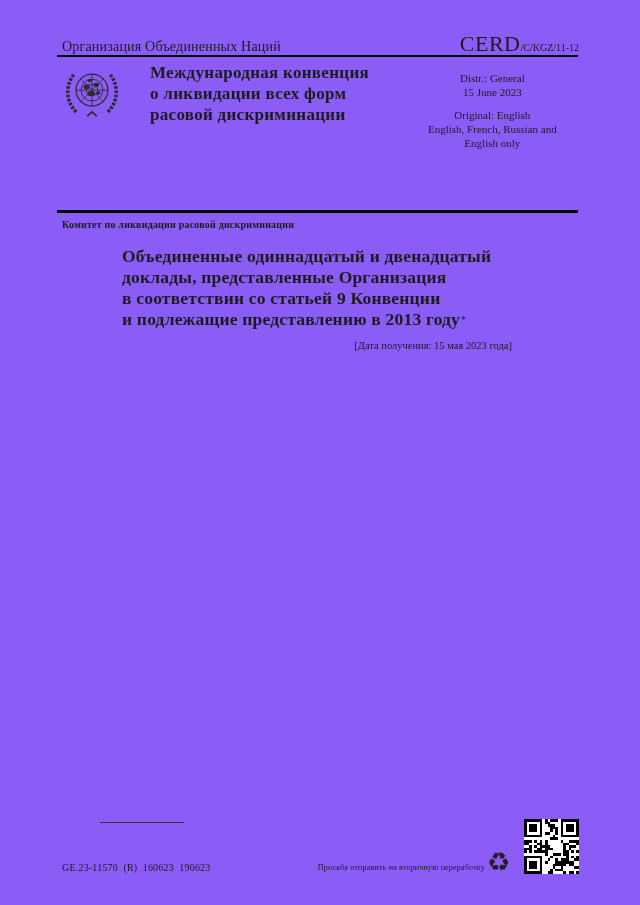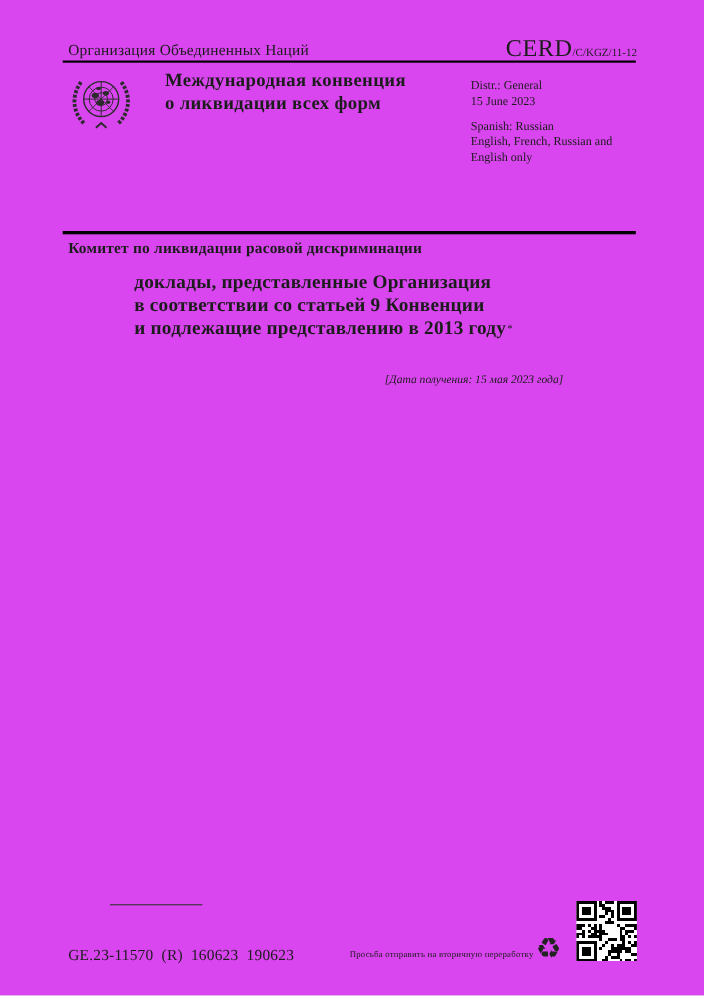--- a/index.html
+++ b/index.html
@@ -1,48 +1,48 @@
 <!DOCTYPE html>
 <html><head>
 <meta charset="utf-8">
 <style>
   html,body{margin:0;padding:0;background:#f2f2f2;}
   .page{
     position:relative;
     width:640px;height:905px;
     margin:0 auto;
-    background:#d946ef;
+    background:#8b5cf6;
     outline:1px solid #e2e2e2;
     font-family:"Liberation Serif","DejaVu Serif",serif;
     color:#1c1c1c;
     overflow:hidden;
   }
   .abs{position:absolute;}
   
   .org-row{left:62px;top:30px;width:517px;height:25px;display:flex;justify-content:space-between;align-items:flex-end;}
   .org-name{font-size:14px;letter-spacing:.2px;}
   .doc-symbol{font-size:22px;letter-spacing:.5px;line-height:1;}
   .doc-symbol .suffix{font-size:10px;letter-spacing:0;}
   .rule{background:#000;}
   .rule-1{left:57px;top:55px;width:521px;height:2px;}
   .rule-2{left:57px;top:210px;width:521px;height:3px;}
   .emblem{left:61px;top:66px;width:62px;height:54px;}
   .conv-title{left:130px;top:62px;font-size:17px;font-weight:bold;line-height:21px;letter-spacing:.3px;margin-left:20px;}
-  .distr-block{left:428px;top:71px;font-size:11px;line-height:14px;}
+  .distr-block{left:428px;top:71px;font-size:11px;line-height:14px;text-align:center;}
   .distr-block .group{margin:0 0 9px 0;}
   
-  .committee{left:62px;top:219px;font-size:14px;font-weight:bold;letter-spacing:.2px;}
+  .committee{left:62px;top:219px;font-size:10px;font-weight:bold;letter-spacing:.2px;}
   .report-title{left:122px;top:246px;width:430px;font-size:17.5px;font-weight:bold;line-height:21px;letter-spacing:.2px;}
   .footnote-ref{font-size:10px;font-weight:normal;vertical-align:2px;margin-left:1px;}
-  .received{top:340px;right:128px;font-size:10.5px;font-style:italic;}
+  .received{top:340px;right:128px;font-size:10.5px;}
   
   .footnote-rule{left:100px;top:822px;width:84px;height:1px;background:#333;}
   .footnote{left:113px;top:828px;font-size:9.5px;line-height:12px;}
   .footnote .marker{margin-right:7px;}
-  .ge-line{left:62px;top:862px;font-size:14px;white-space:pre;letter-spacing:.2px;}
+  .ge-line{left:62px;top:862px;font-size:10px;white-space:pre;letter-spacing:.2px;}
   .recycle-note{top:863px;right:155px;font-size:8px;font-weight:normal;letter-spacing:.2px;}
   .recycle-icon{left:487px;top:850px;font-size:26px;line-height:26px;color:#222;}
   .qr{left:524px;top:819px;width:55px;height:55px;}
   svg{display:block;}
 </style>
 </head>
 <body>
 
 <div class="page">
 
@@ -74,39 +74,41 @@
         <path d="M13,9 C4,21 4.5,37 16,48" stroke-width="3.6" stroke-dasharray="2.8 1.6"></path>
         <path d="M51,9 C60,21 59.5,37 48,48" stroke-width="3.6" stroke-dasharray="2.8 1.6"></path>
         <path d="M27,52 L32,47.5 L37,52" stroke-width="1.8"></path>
       </g>
     </svg>
   </div>
 
   <div class="abs conv-title">
     <div>Международная конвенция</div>
     <div>о ликвидации всех форм</div>
+    <div>расовой дискриминации</div>
   </div>
 
   <div class="abs distr-block">
     <div class="group">
       <div>Distr.: General</div>
       <div>15 June 2023</div>
     </div>
     <div class="group">
-      <div>Spanish: Russian</div>
+      <div>Original: English</div>
       <div>English, French, Russian and</div>
       <div>English only</div>
     </div>
   </div>
 
   <div class="abs rule rule-2"></div>
 
   <div class="abs committee">Комитет по ликвидации расовой дискриминации</div>
 
   <div class="abs report-title">
+    <div>Объединенные одиннадцатый и двенадцатый</div>
     <div>доклады, представленные Организация</div>
     <div>в соответствии со статьей 9 Конвенции</div>
     <div><span>и подлежащие представлению в 2013 году</span><span class="footnote-ref">*</span></div>
   </div>
 
   <div class="abs received">[Дата получения: 15 мая 2023 года]</div>
 
   <div class="abs footnote-rule"></div>
 
   <div class="abs ge-line">GE.23-11570  (R)  160623  190623</div>

